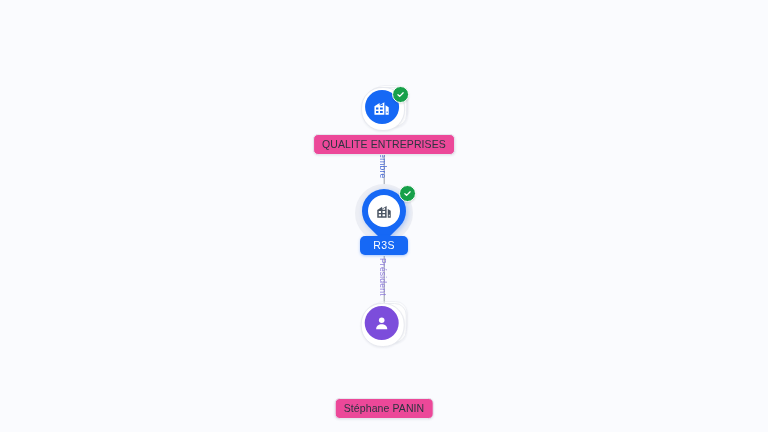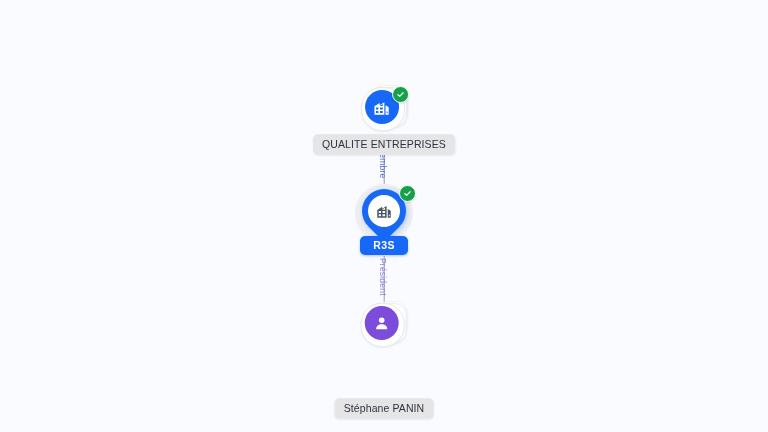--- a/index.html
+++ b/index.html
@@ -126,21 +126,21 @@
     background: #17a04a;
     border: 1.5px solid #ffffff;
     display: flex;
     align-items: center;
     justify-content: center;
     box-shadow: 0 1px 2px rgba(0,0,0,0.12);
   }
 
   .node-label {
     margin-top: 4px;
-    background: #e5e5e5;
+    background: #ec4899;
     border: 1px solid #e6e8ef;
     border-radius: 5px;
     padding: 3px 8px 4px 8px;
     font-size: 10.5px;
     color: #2d3340;
     letter-spacing: 0.1px;
     white-space: nowrap;
     box-shadow: 0 1px 2px rgba(40,55,90,0.08);
   }
 
@@ -206,21 +206,21 @@
     z-index: 4;
   }
   .pill-label {
     position: relative;
     margin-top: -6px;
     background: #1668f5;
     color: #ffffff;
     border-radius: 5px;
     padding: 3px 13px 4px 13px;
     font-size: 10.5px;
-    font-weight: bold;
+    font-weight: normal;
     letter-spacing: 0.4px;
     white-space: nowrap;
     box-shadow: 0 1px 3px rgba(22,104,245,0.35);
     z-index: 3;
   }
 
   
   #node-person {
     top: 300px;
     transform: translateX(-50%);

